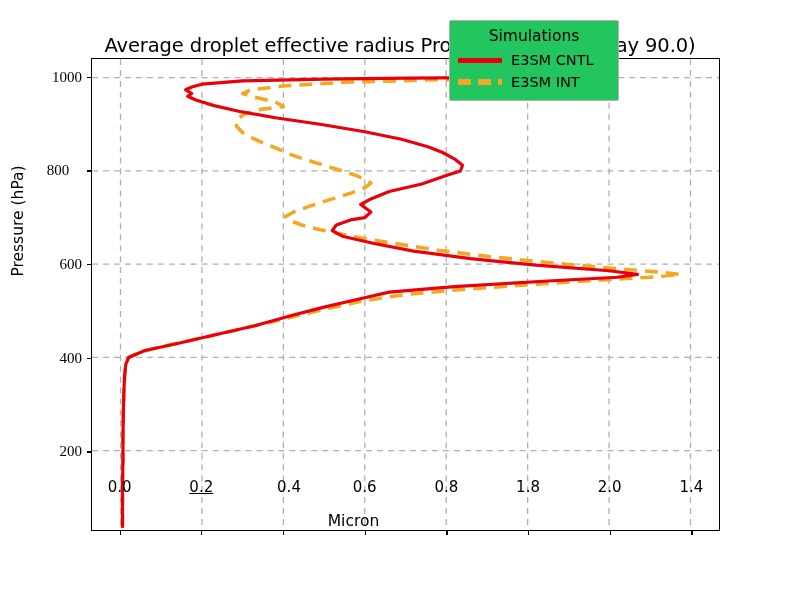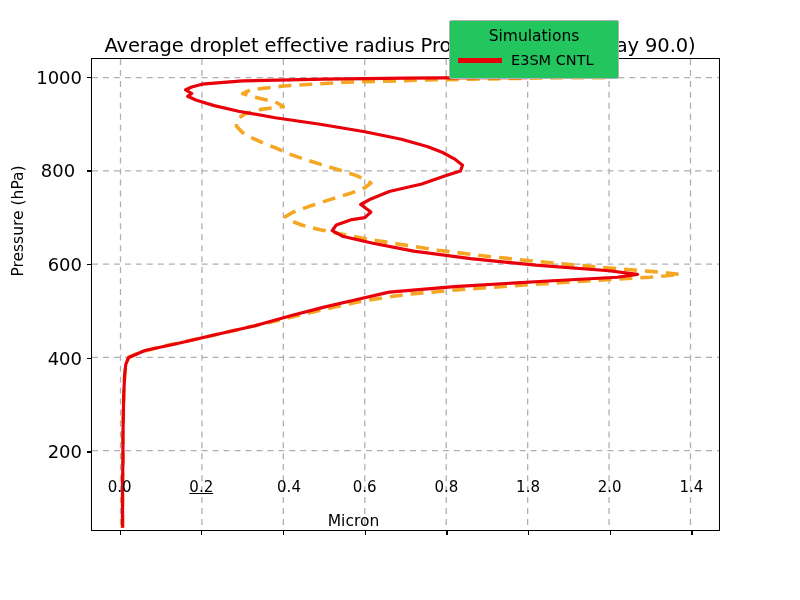--- a/index.html
+++ b/index.html
@@ -27,22 +27,22 @@
   }
   .xlabel{
     position:absolute;left:0;top:512px;width:525px;text-align:center;
     font-size:15.5px;color:#000;
   }
   .xtick{
     position:absolute;top:478px;font-size:15px;color:#000;
     transform:translateX(-50%);white-space:nowrap;
   }
   .ytick{
-    position:absolute;font-size:18px;color:#000;
-    transform:translateY(-50%);white-space:nowrap;text-align:right;
+    position:absolute;font-size:15px;color:#000;
+    transform:translateY(-50%);white-space:nowrap;text-align:right;font-family:Liberation Serif, serif;
   }
   .tickmark{position:absolute;background:#000;}
   .tk-x{width:1.2px;height:4px;top:472px;}
   .tk-y{height:1.2px;width:4px;left:-4px;}
 
   
   #legend{
     position:absolute;left:449px;top:20px;width:170px;
     background:#22c55e;border:1px solid #b0b0b0;border-radius:2px;
     padding:6px 8px 7px 8px;box-sizing:border-box;
@@ -115,15 +115,19 @@
     </div>
 
   <div class="xlabel" style="left:91px;">Micron</div>
 
   <div id="legend">
     <div id="legend-title">Simulations</div>
     <div class="legend-row">
       <span class="legend-swatch" style="background: rgb(232, 0, 11);"></span>
       <span class="legend-text">E3SM CNTL</span>
     </div>
+    <div class="legend-row">
+      <span class="legend-swatch" style="background: repeating-linear-gradient(to right, rgb(245, 166, 35) 0px, rgb(245, 166, 35) 13px, transparent 13px, transparent 20px); height: 6px;"></span>
+      <span class="legend-text">E3SM INT</span>
+    </div>
   </div>
 
 </div>
 
 </body></html>

